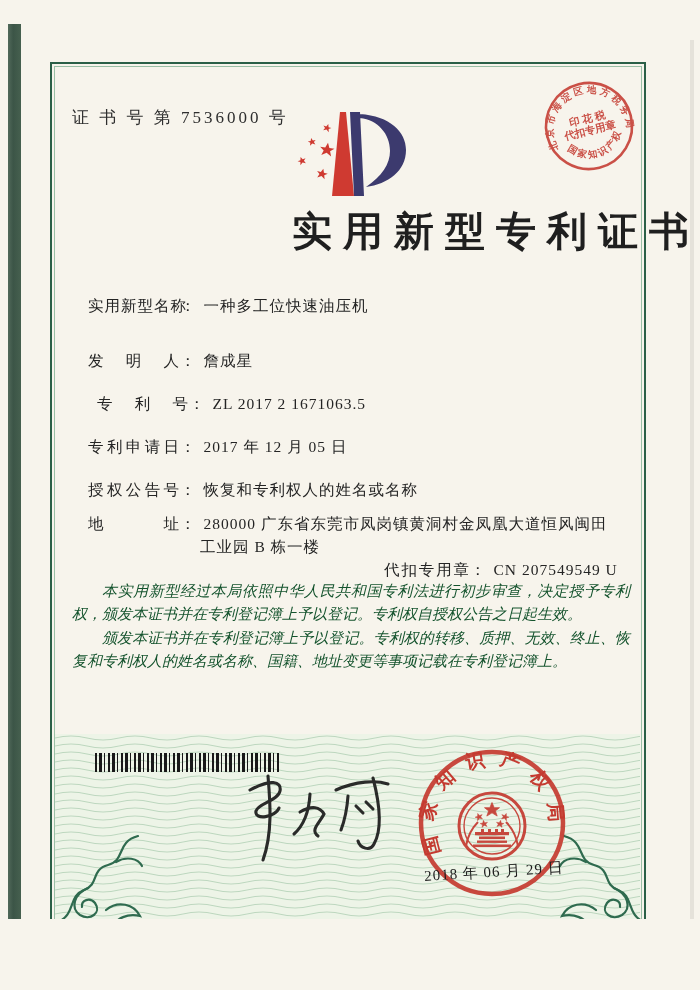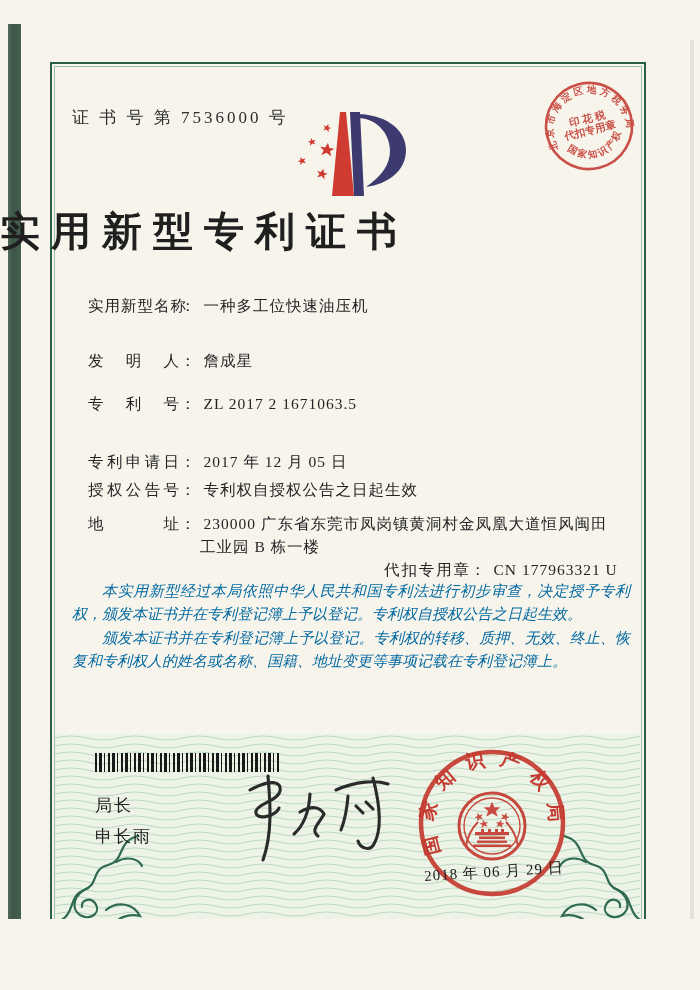--- a/index.html
+++ b/index.html
@@ -21,36 +21,36 @@
   .guilloche svg{display:block;}
 
   .flourish{position:absolute;z-index:5;}
   .flourish-left{left:46px;top:832px;}
   .flourish-right{left:556px;top:832px;transform:scaleX(-1);}
 
   .cert-no{position:absolute;left:72px;top:106px;font-size:17px;letter-spacing:3px;color:#2e2e2e;}
 
   .logo{position:absolute;left:294px;top:108px;}
 
-  .title{position:absolute;left:0;top:204px;width:700px;text-align:left;
+  .title{position:absolute;left:0;top:204px;width:700px;text-align:right;
          font-size:40px;font-weight:700;letter-spacing:11px;color:#1f1f1f;}
 
   
   .fields{position:absolute;left:88px;top:288px;width:540px;font-size:15.5px;color:#242424;}
   .frow{position:absolute;left:0;white-space:nowrap;}
   .flabel{display:inline-block;width:92px;text-align:justify;text-align-last:justify;letter-spacing:1px;vertical-align:top;}
   .fcolon{display:inline-block;margin:0 2px 0 0;}
   .fvalue{display:inline-block;margin-left:6px;letter-spacing:1px;}
   .addr2{position:absolute;left:112px;top:23px;letter-spacing:1px;text-align:center;}
   .grant-no{position:absolute;left:296px;top:0;white-space:nowrap;}
   .grant-no .flabel{width:86px;}
 
   
   .bodytext{position:absolute;left:72px;top:580px;width:558px;
-            font-size:15px;line-height:23.3px;color:#0369a1;font-style:italic;
+            font-size:15px;line-height:23.3px;color:#14532d;font-style:italic;
             text-align:justify;}
   .bodytext p{margin:0;text-indent:2em;}
 
   .barcode{position:absolute;left:95px;top:753px;width:184px;height:19px;z-index:6;
            background:repeating-linear-gradient(90deg,#191919 0 2px,transparent 2px 4px,#191919 4px 7px,transparent 7px 9px,#191919 9px 10px,transparent 10px 13px);}
 
   .director{position:absolute;left:95px;top:790px;z-index:6;font-family:"Liberation Sans","DejaVu Sans",sans-serif;
             font-size:17px;color:#222;letter-spacing:2px;line-height:31px;}
 
   .signature{position:absolute;left:218px;top:770px;z-index:7;}
@@ -131,51 +131,47 @@
 
   <div class="title">实用新型专利证书</div>
 
   <div class="fields">
     <div class="frow" style="top:8px;">
       <span class="flabel">实用新型名称</span><span class="fcolon">：</span><span class="fvalue">一种多工位快速油压机</span>
     </div>
     <div class="frow" style="top:63px;">
       <span class="flabel">发明人</span><span class="fcolon">：</span><span class="fvalue">詹成星</span>
     </div>
-    <div class="frow" style="top:106px;">
+    <div class="frow" style="top:106px;margin-left:9px;">
       <span class="flabel">专利号</span><span class="fcolon">：</span><span class="fvalue">ZL 2017 2 1671063.5</span>
     </div>
-    <div class="frow" style="top:164px;">
+    <div class="frow" style="top:149px;">
       <span class="flabel">专利申请日</span><span class="fcolon">：</span><span class="fvalue">2017 年 12 月 05 日</span>
     </div>
     <div class="frow" style="top:192px;">
-      <span class="flabel">授权公告号</span><span class="fcolon">：</span><span class="fvalue">专利权自授权公告之日起生效</span>
+      <span class="flabel">授权公告号</span><span class="fcolon">：</span><span class="fvalue">恢复和专利权人的姓名或名称</span>
     </div>
     <div class="frow" style="top:226px;">
-      <span class="flabel">地址</span><span class="fcolon">：</span><span class="fvalue">230000 广东省东莞市凤岗镇黄洞村金凤凰大道恒风闽田</span>
+      <span class="flabel">地址</span><span class="fcolon">：</span><span class="fvalue">280000 广东省东莞市凤岗镇黄洞村金凤凰大道恒风闽田</span>
       <span class="addr2">工业园 B 栋一楼</span>
     </div>
     <div class="frow" style="top:272px;width:540px;">
       <span class="grant-no">
-        <span class="flabel">代扣专用章</span><span class="fcolon">：</span><span class="fvalue">CN 177963321 U</span>
+        <span class="flabel">代扣专用章</span><span class="fcolon">：</span><span class="fvalue">CN 207549549 U</span>
       </span>
     </div>
   </div>
 
   <div class="bodytext">
     <p>本实用新型经过本局依照中华人民共和国专利法进行初步审查，决定授予专利权，颁发本证书并在专利登记簿上予以登记。专利权自授权公告之日起生效。</p>
     <p>颁发本证书并在专利登记簿上予以登记。专利权的转移、质押、无效、终止、恢复和专利权人的姓名或名称、国籍、地址变更等事项记载在专利登记簿上。</p>
   </div>
 
   <div class="barcode"></div>
 
-  <div class="director">
-    <div>局长</div>
-    <div>申长雨</div>
-  </div>
 
   <svg class="signature" width="185" height="100" viewBox="0 0 185 100">
     <g fill="none" stroke="#1a1a1a" stroke-width="3.1" stroke-linecap="round" opacity="0.92">
       <path d="M32,20 C52,9 64,11 62,21 C60,31 40,33 38,41 C36,51 58,47 61,38"></path>
       <path d="M50,6 C52,30 55,62 45,90"></path>
       <path d="M92,24 C91,42 85,56 76,64"></path>
       <path d="M82,42 C94,35 102,37 106,44 C101,54 92,60 100,66"></path>
       <path d="M118,20 C138,11 158,10 170,14"></path>
       <path d="M155,8 C162,35 164,60 156,74 C152,82 142,78 140,71"></path>
       <path d="M130,26 C129,40 126,52 123,60"></path>

